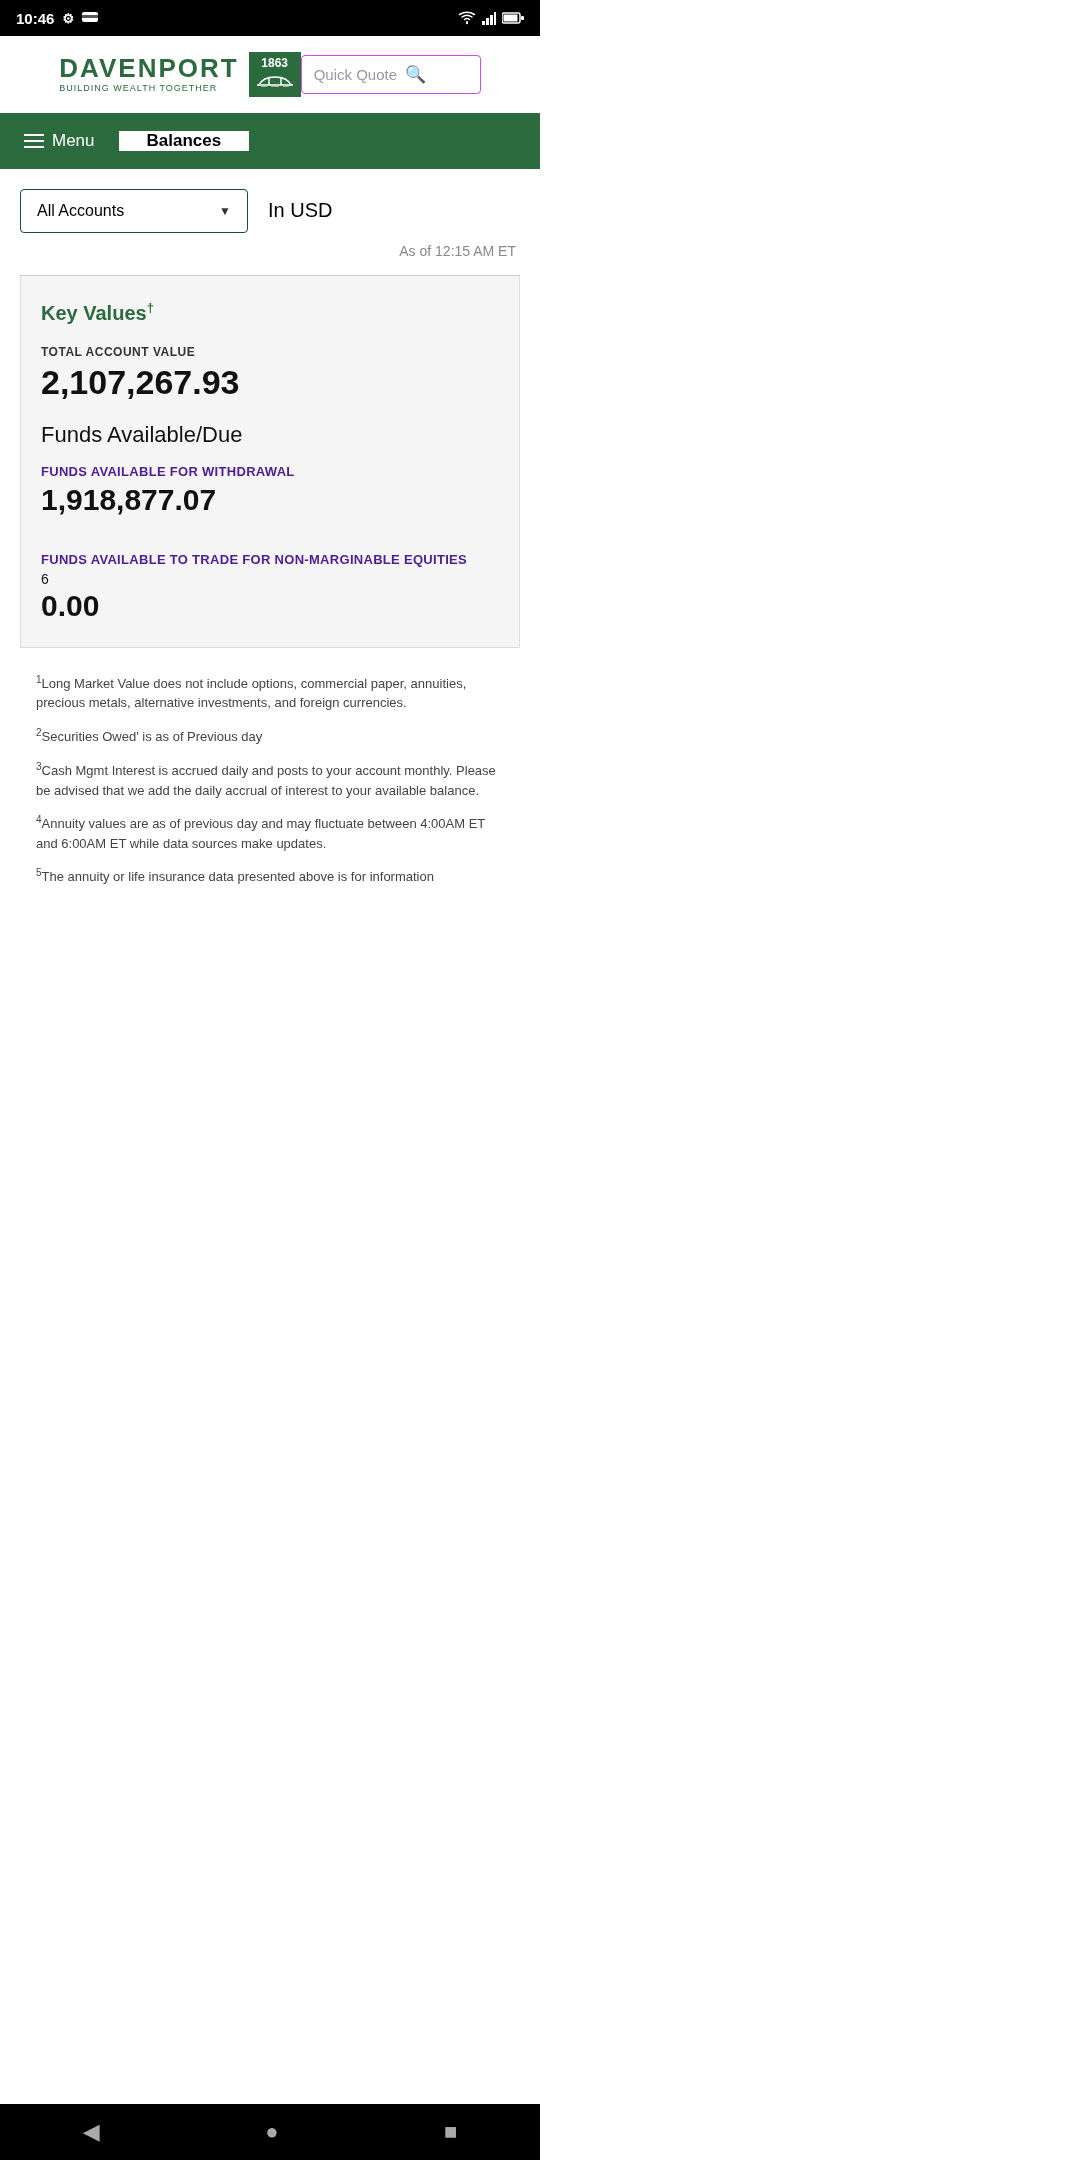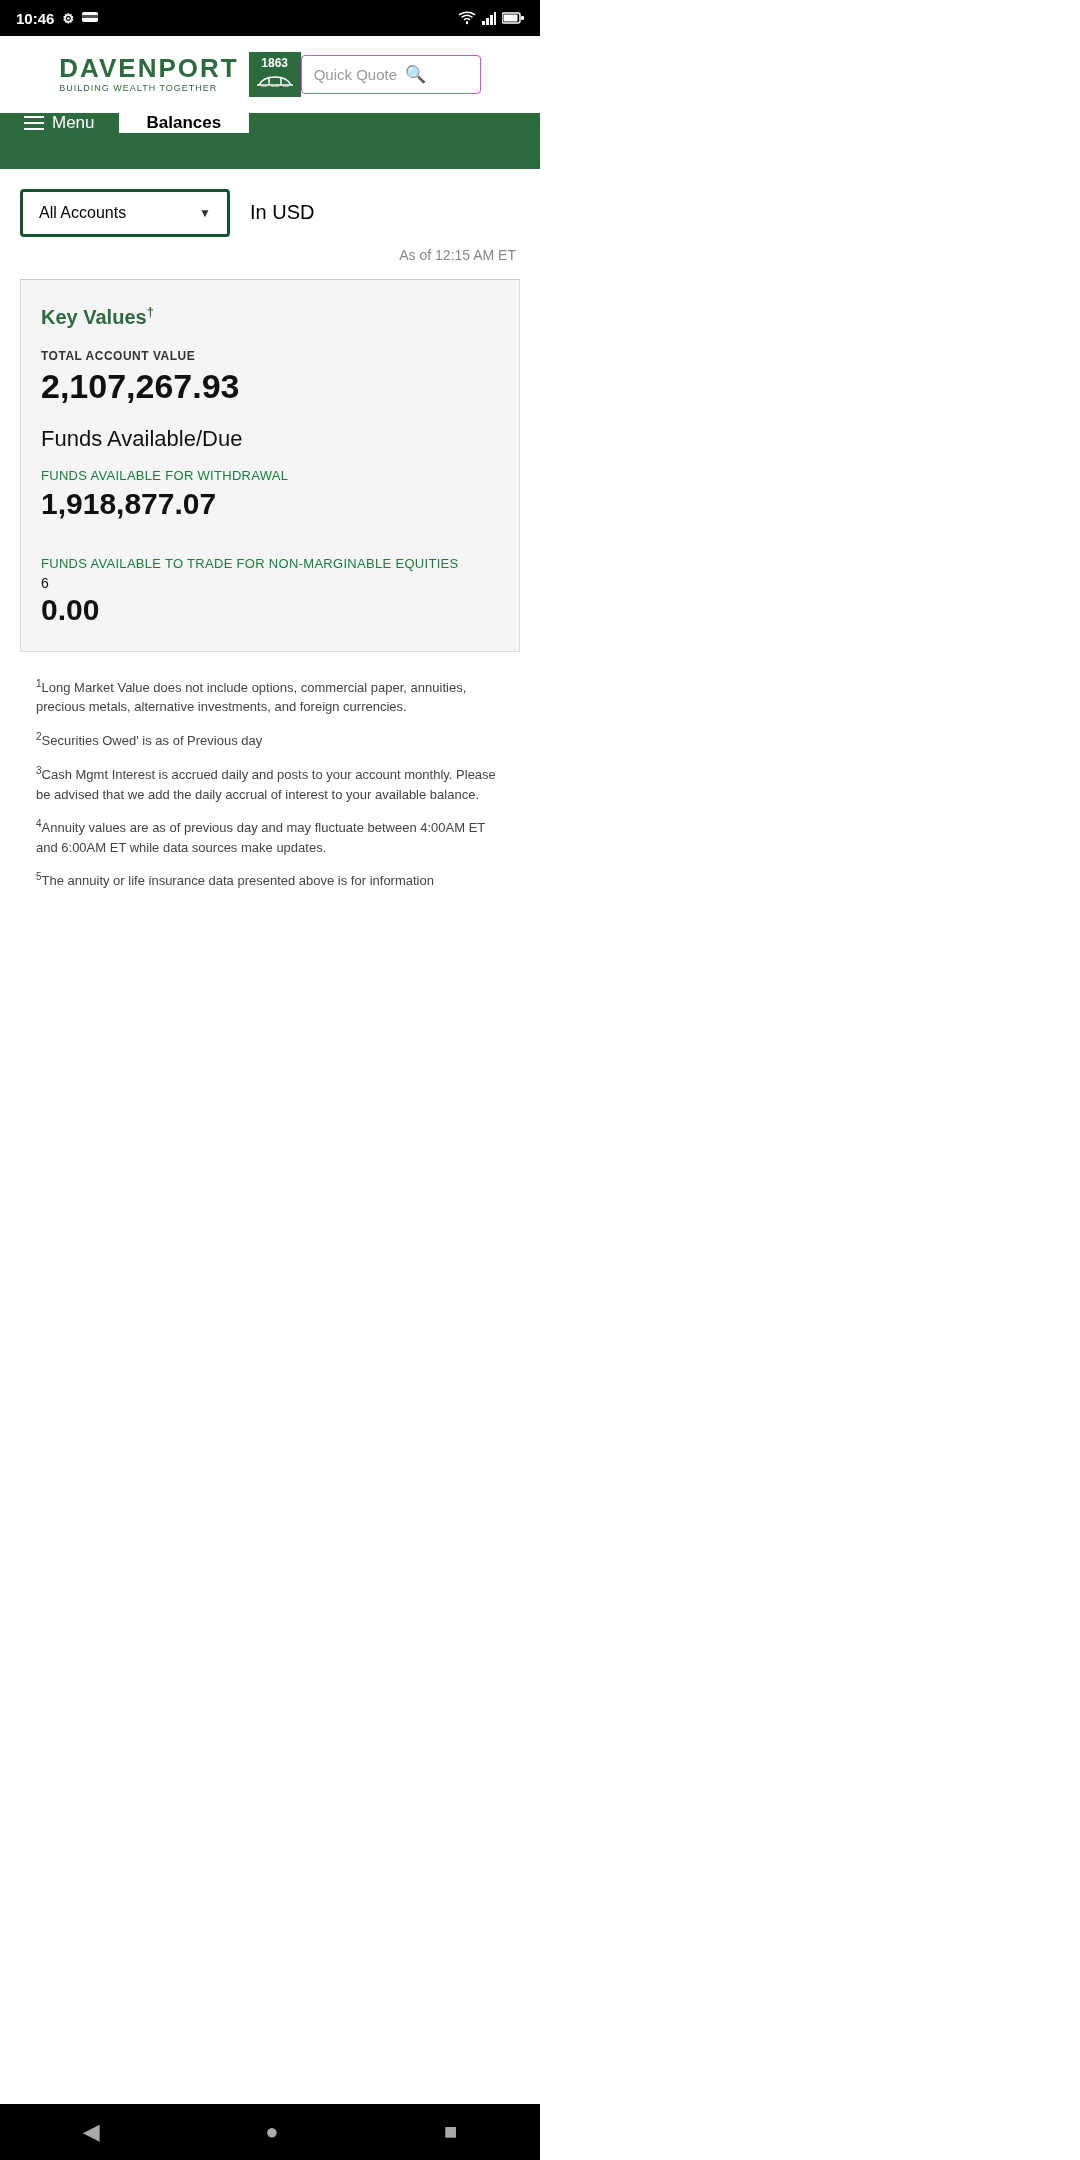--- a/index.html
+++ b/index.html
@@ -100,21 +100,21 @@
       background: #ffffff;
       color: #888888;
       font-size: 14px;
       width: 180px;
     }
 
     
     .nav-bar {
       background: #2c6b3e;
       display: flex;
-      align-items: flex-start;
+      align-items: center;
       height: 56px;
     }
     .nav-menu {
       display: flex;
       align-items: center;
       gap: 8px;
       padding: 0 24px;
       color: #ffffff;
       font-size: 17px;
       font-weight: normal;
@@ -151,24 +151,24 @@
     .account-row {
       display: flex;
       align-items: center;
       gap: 20px;
       margin-bottom: 10px;
     }
     .account-selector {
       display: flex;
       align-items: center;
       justify-content: space-between;
-      border: 3px solid #14532d;
+      border: 1px solid #14532d;
       border-radius: 4px;
       padding: 12px 16px;
-      width: 210px;
+      width: 228px;
       font-size: 16px;
       color: #000000;
       background: #ffffff;
       cursor: pointer;
     }
     .account-selector-text {
       font-size: 16px;
     }
     .dropdown-arrow {
       font-size: 12px;
@@ -227,22 +227,22 @@
       margin-bottom: 20px;
     }
     .subsection-title {
       font-size: 22px;
       font-weight: normal;
       color: #111111;
       margin-bottom: 16px;
     }
     .fund-label {
       font-size: 13px;
-      font-weight: normal;
-      color: #15803d;
+      font-weight: bold;
+      color: #4c1d95;
       text-transform: uppercase;
       letter-spacing: 0.3px;
       margin-bottom: 4px;
     }
     .fund-value {
       font-size: 30px;
       font-weight: bold;
       color: #111111;
       margin-bottom: 35px;
     }

